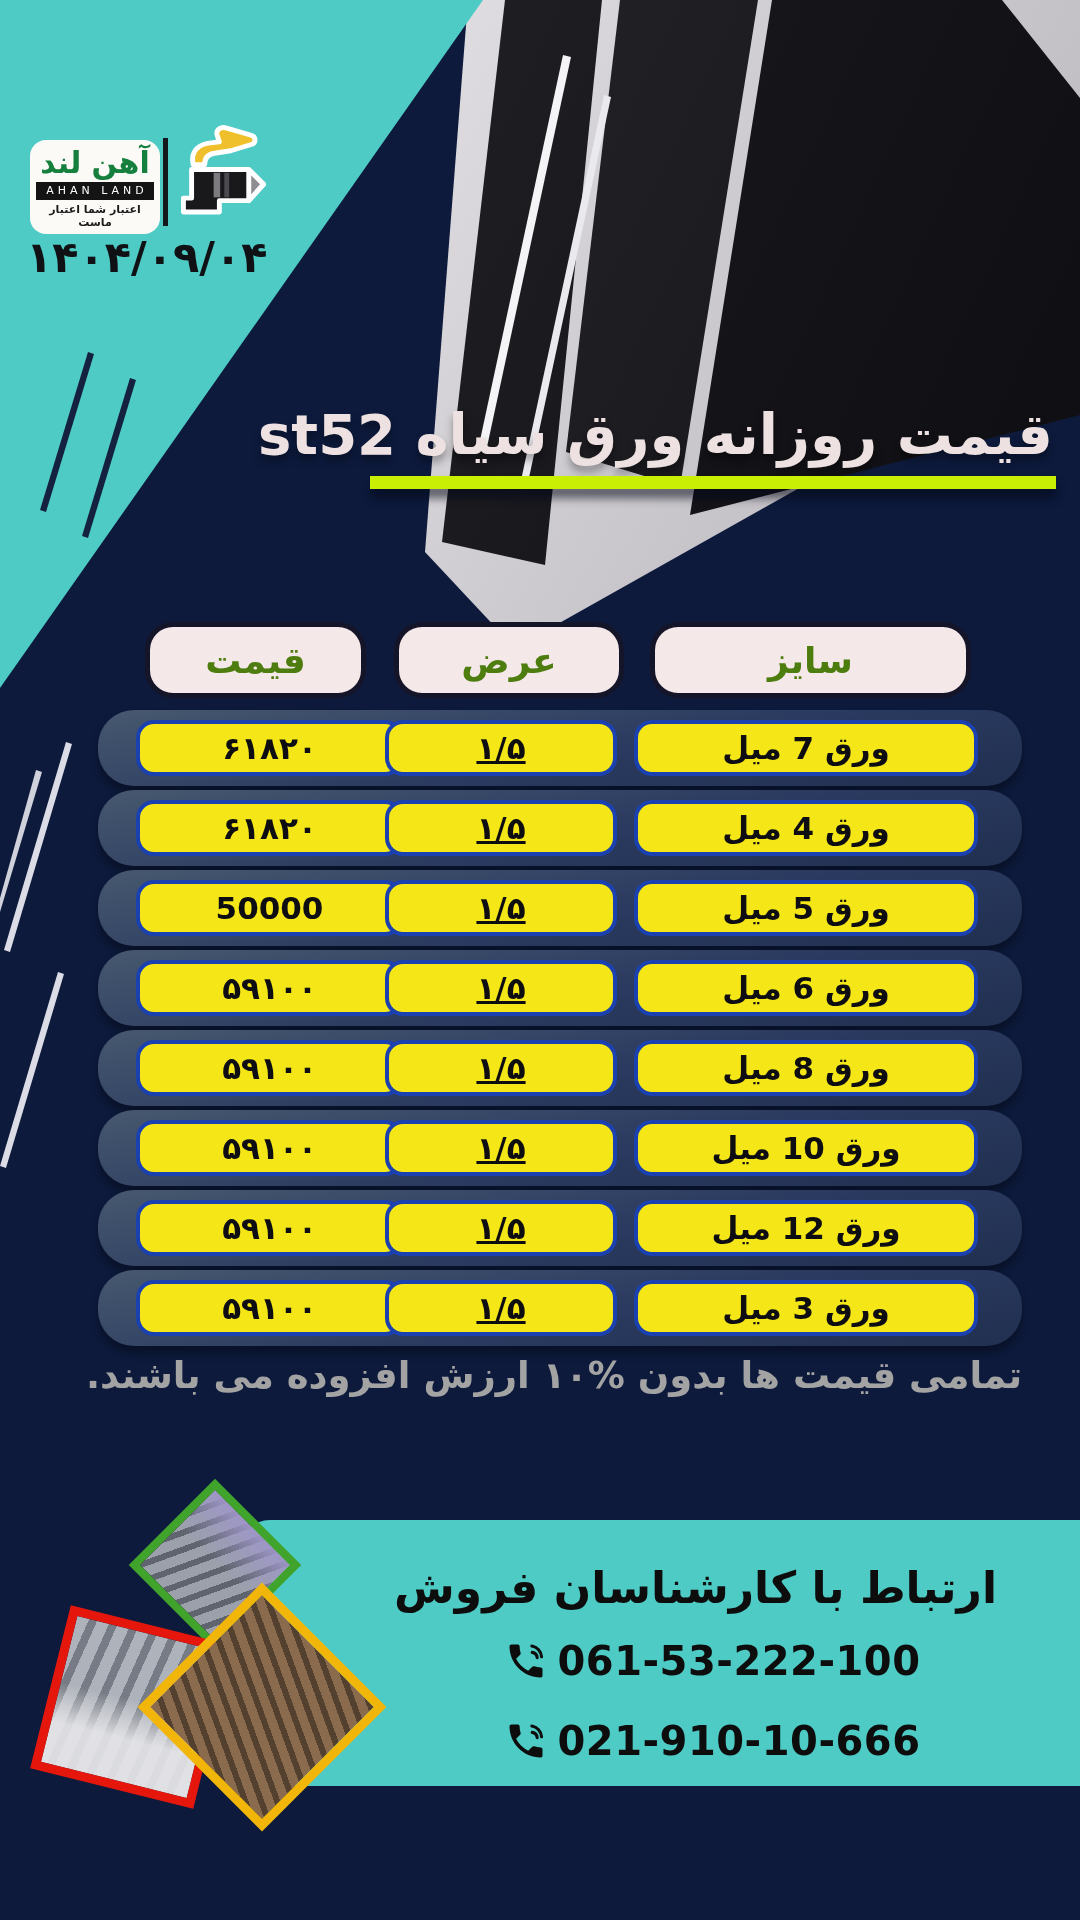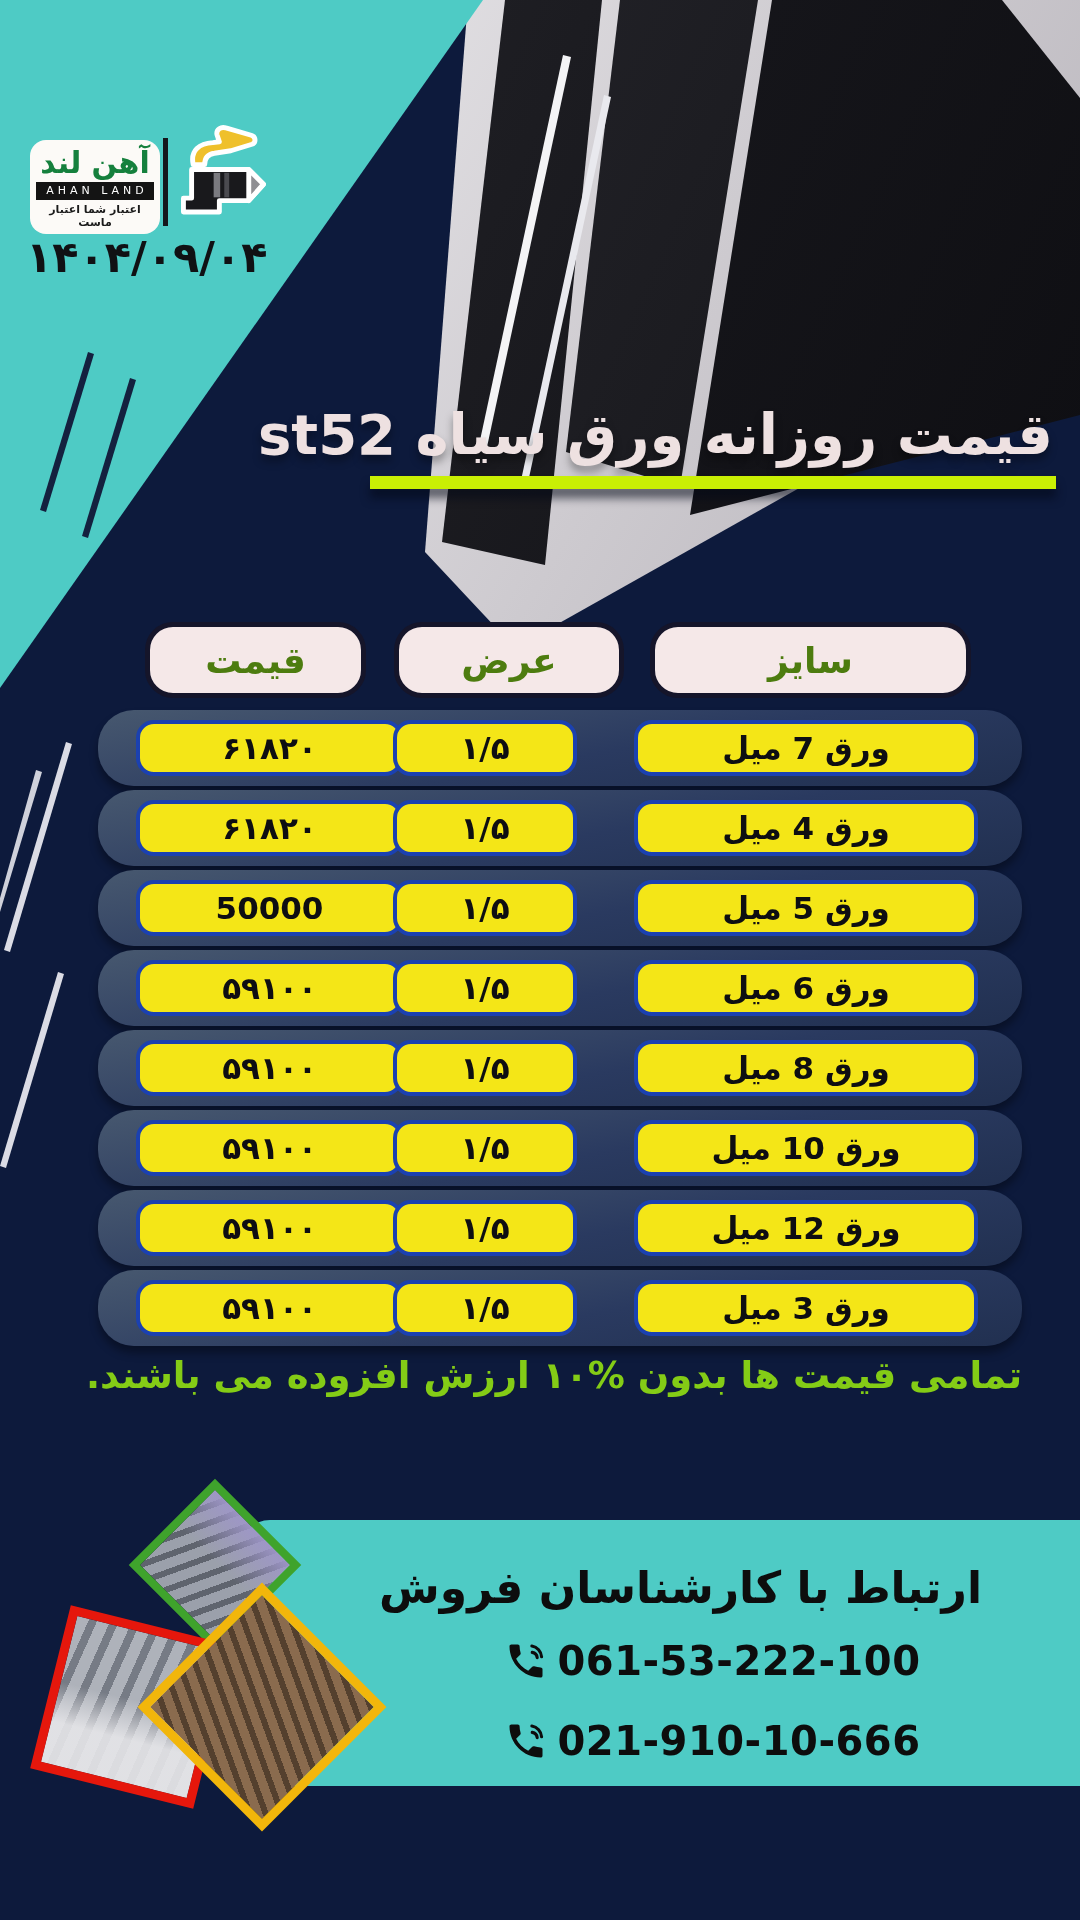--- a/index.html
+++ b/index.html
@@ -51,30 +51,30 @@
   .hdr-price{left:145px;width:221px;}
   .hdr-width{left:394px;width:230px;}
   .hdr-size{left:650px;width:321px;}
   .row{left:98px;width:924px;height:76px;border-radius:36px;
        background:linear-gradient(170deg,#47586f 0%,#2a3a60 55%,#213050 100%);
        box-shadow:0 7px 9px rgba(0,0,0,.35);}
   .cell{position:absolute;top:10px;height:56px;background:#f4e617;border:4px solid #1b41b0;
         border-radius:18px;display:flex;align-items:center;justify-content:center;
         font-weight:bold;font-size:31px;color:#0e0e12;box-sizing:border-box;direction:rtl;}
   .cell-price{left:38px;width:267px;}
-  .cell-width{left:295px;width:184px;}
+  .cell-width{left:287px;width:232px;text-decoration:underline;}
   .cell-size{left:536px;width:344px;}
 
   .note-text{left:84px;top:1354px;width:940px;text-align:center;font-size:37px;font-weight:bold;
-             color:#84cc16;direction:rtl;white-space:nowrap;}
+             color:#a3a3a3;direction:rtl;white-space:nowrap;}
 
   
   .contact-band{left:240px;top:1520px;width:840px;height:266px;background:#4ecbc5;
                 border-radius:30px 0 0 30px;}
-  .contact-heading{right:98px;top:1562px;font-size:44px;font-weight:bold;color:#0d0d0d;
+  .contact-heading{right:83px;top:1562px;font-size:44px;font-weight:bold;color:#0d0d0d;
                    direction:rtl;white-space:nowrap;}
   .phones{left:352px;top:1638px;width:720px;display:flex;align-items:center;gap:34px;flex-direction:column;}
   .phone-group{display:flex;align-items:center;gap:10px;}
   .phone-number{font-size:40px;font-weight:bold;color:#0d0d0d;letter-spacing:.5px;white-space:nowrap;}
   .phone-svg{width:44px;height:44px;}
 
   
   .rebar{box-sizing:content-box;}
   .rebar-green{left:154px;top:1504px;width:106px;height:106px;border:8px solid #3fa32c;
       transform:rotate(45deg);z-index:6;

